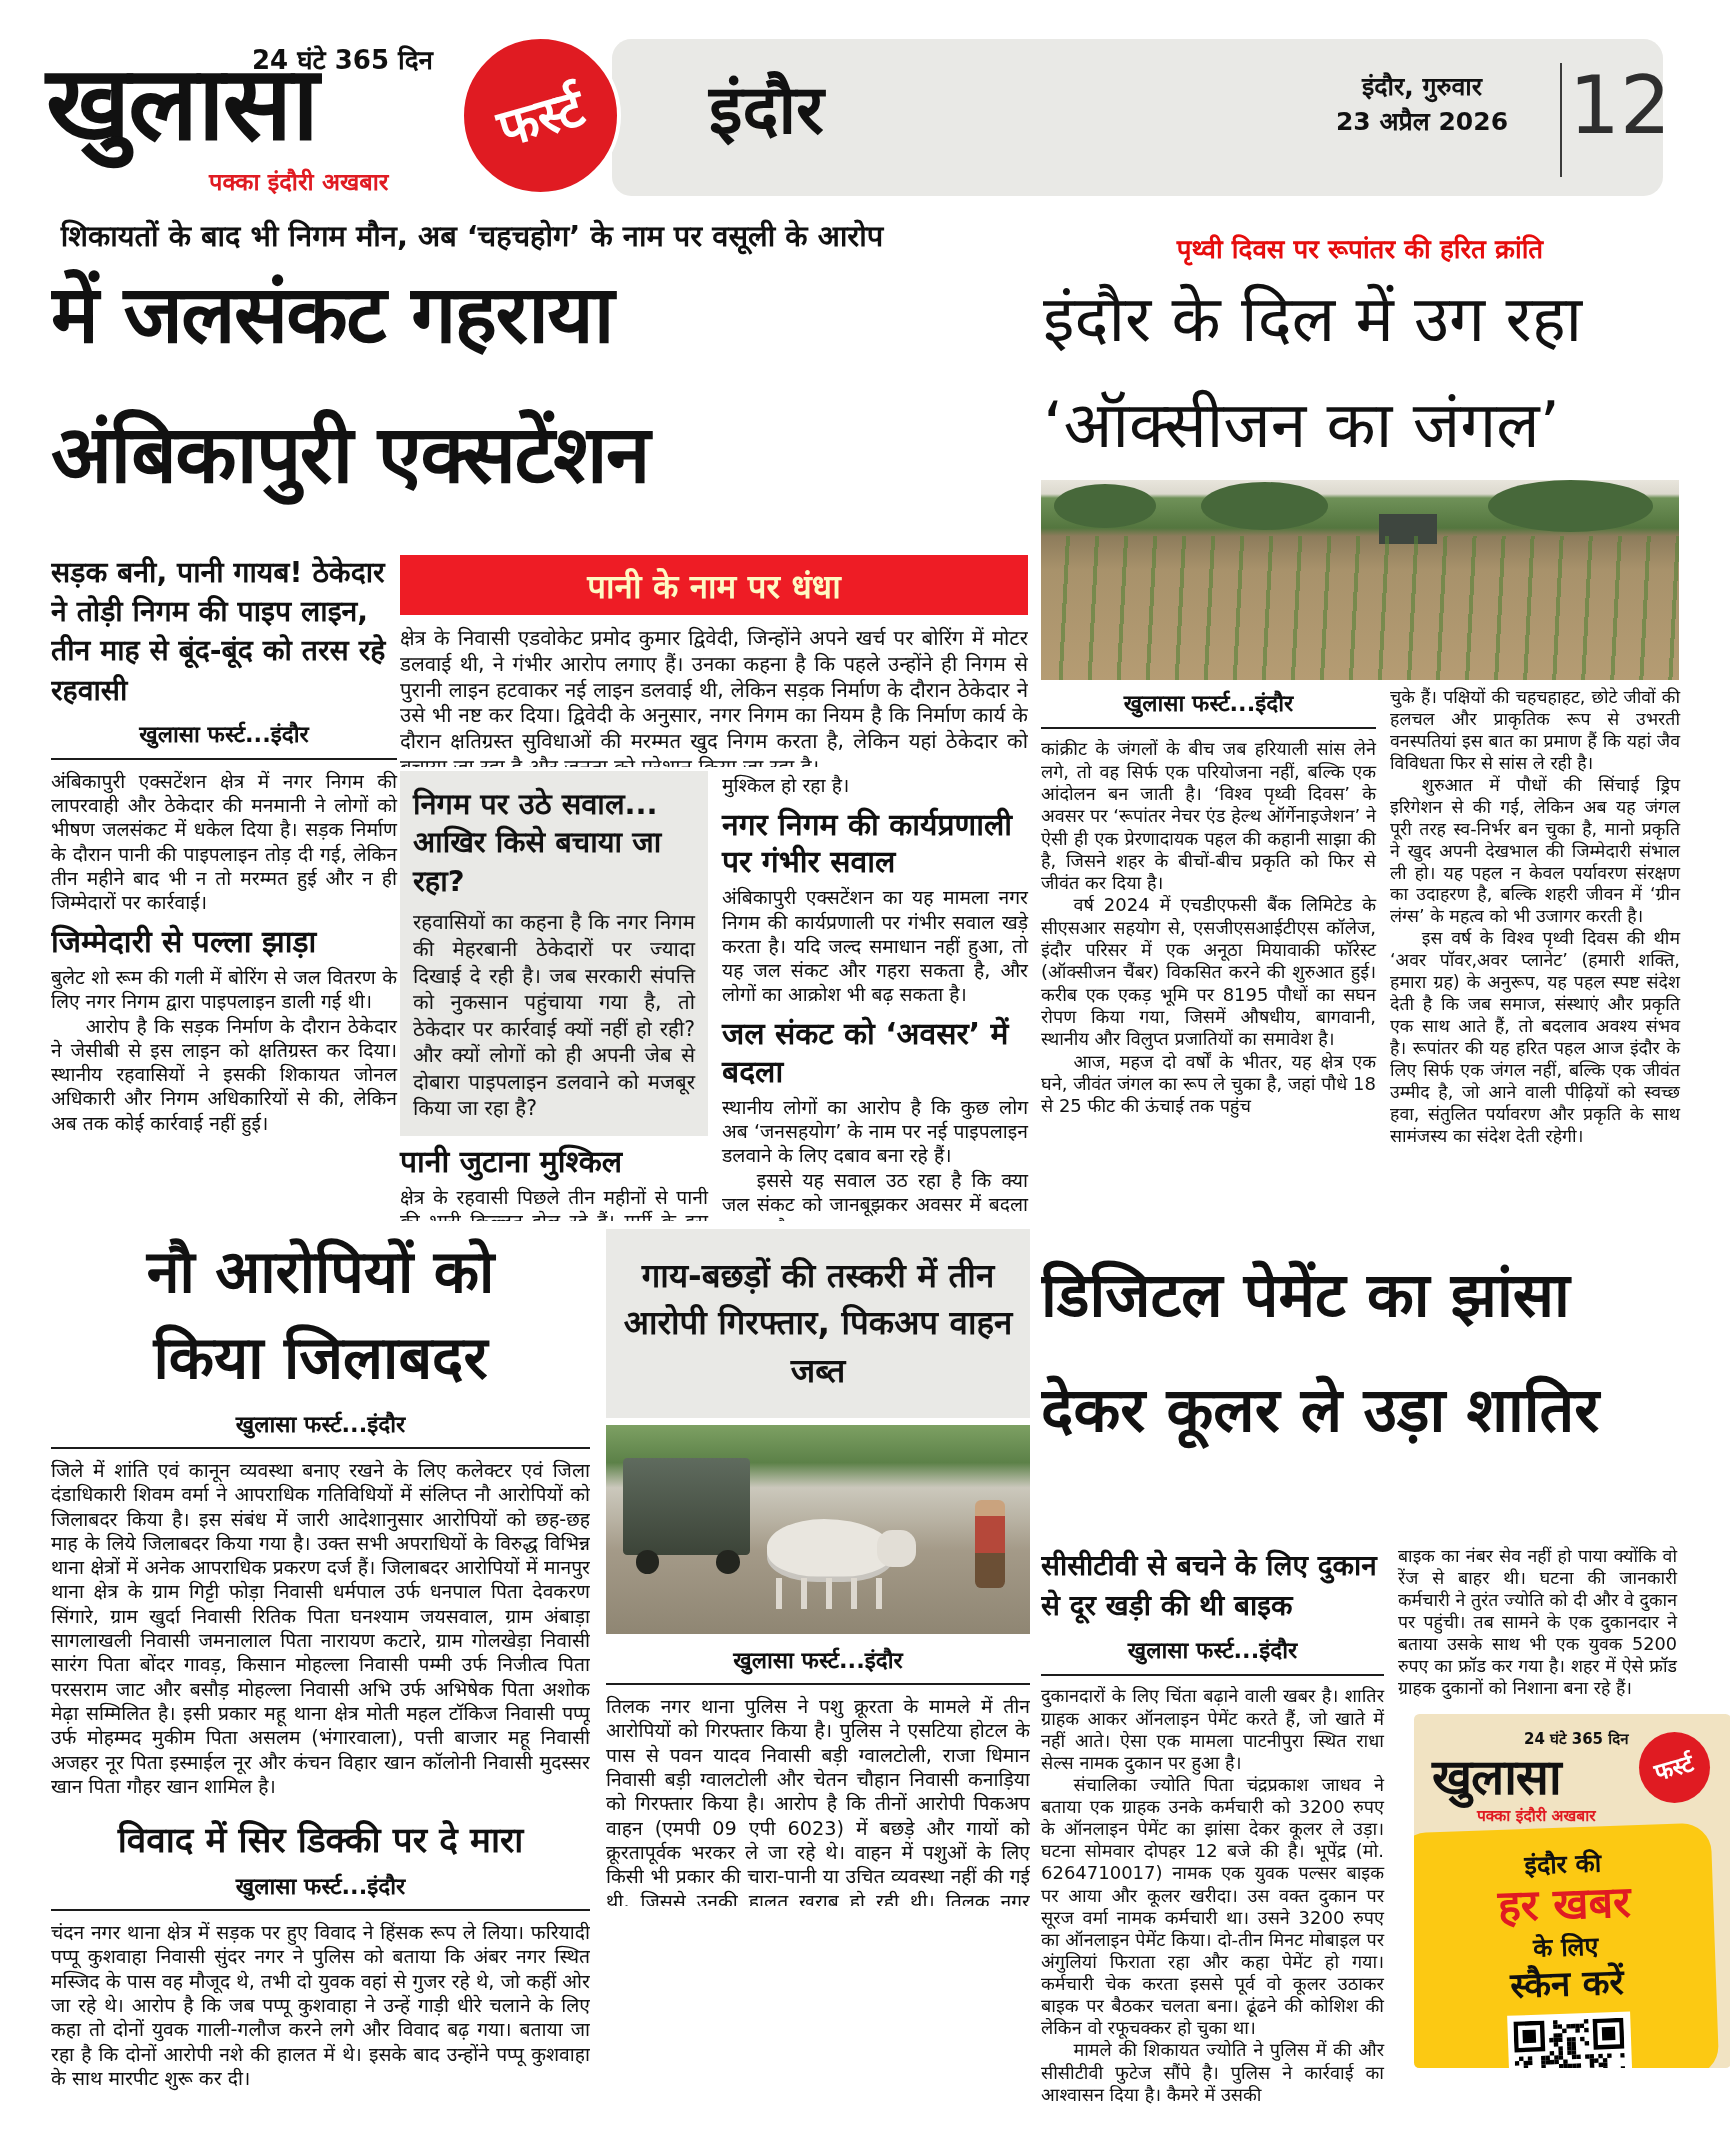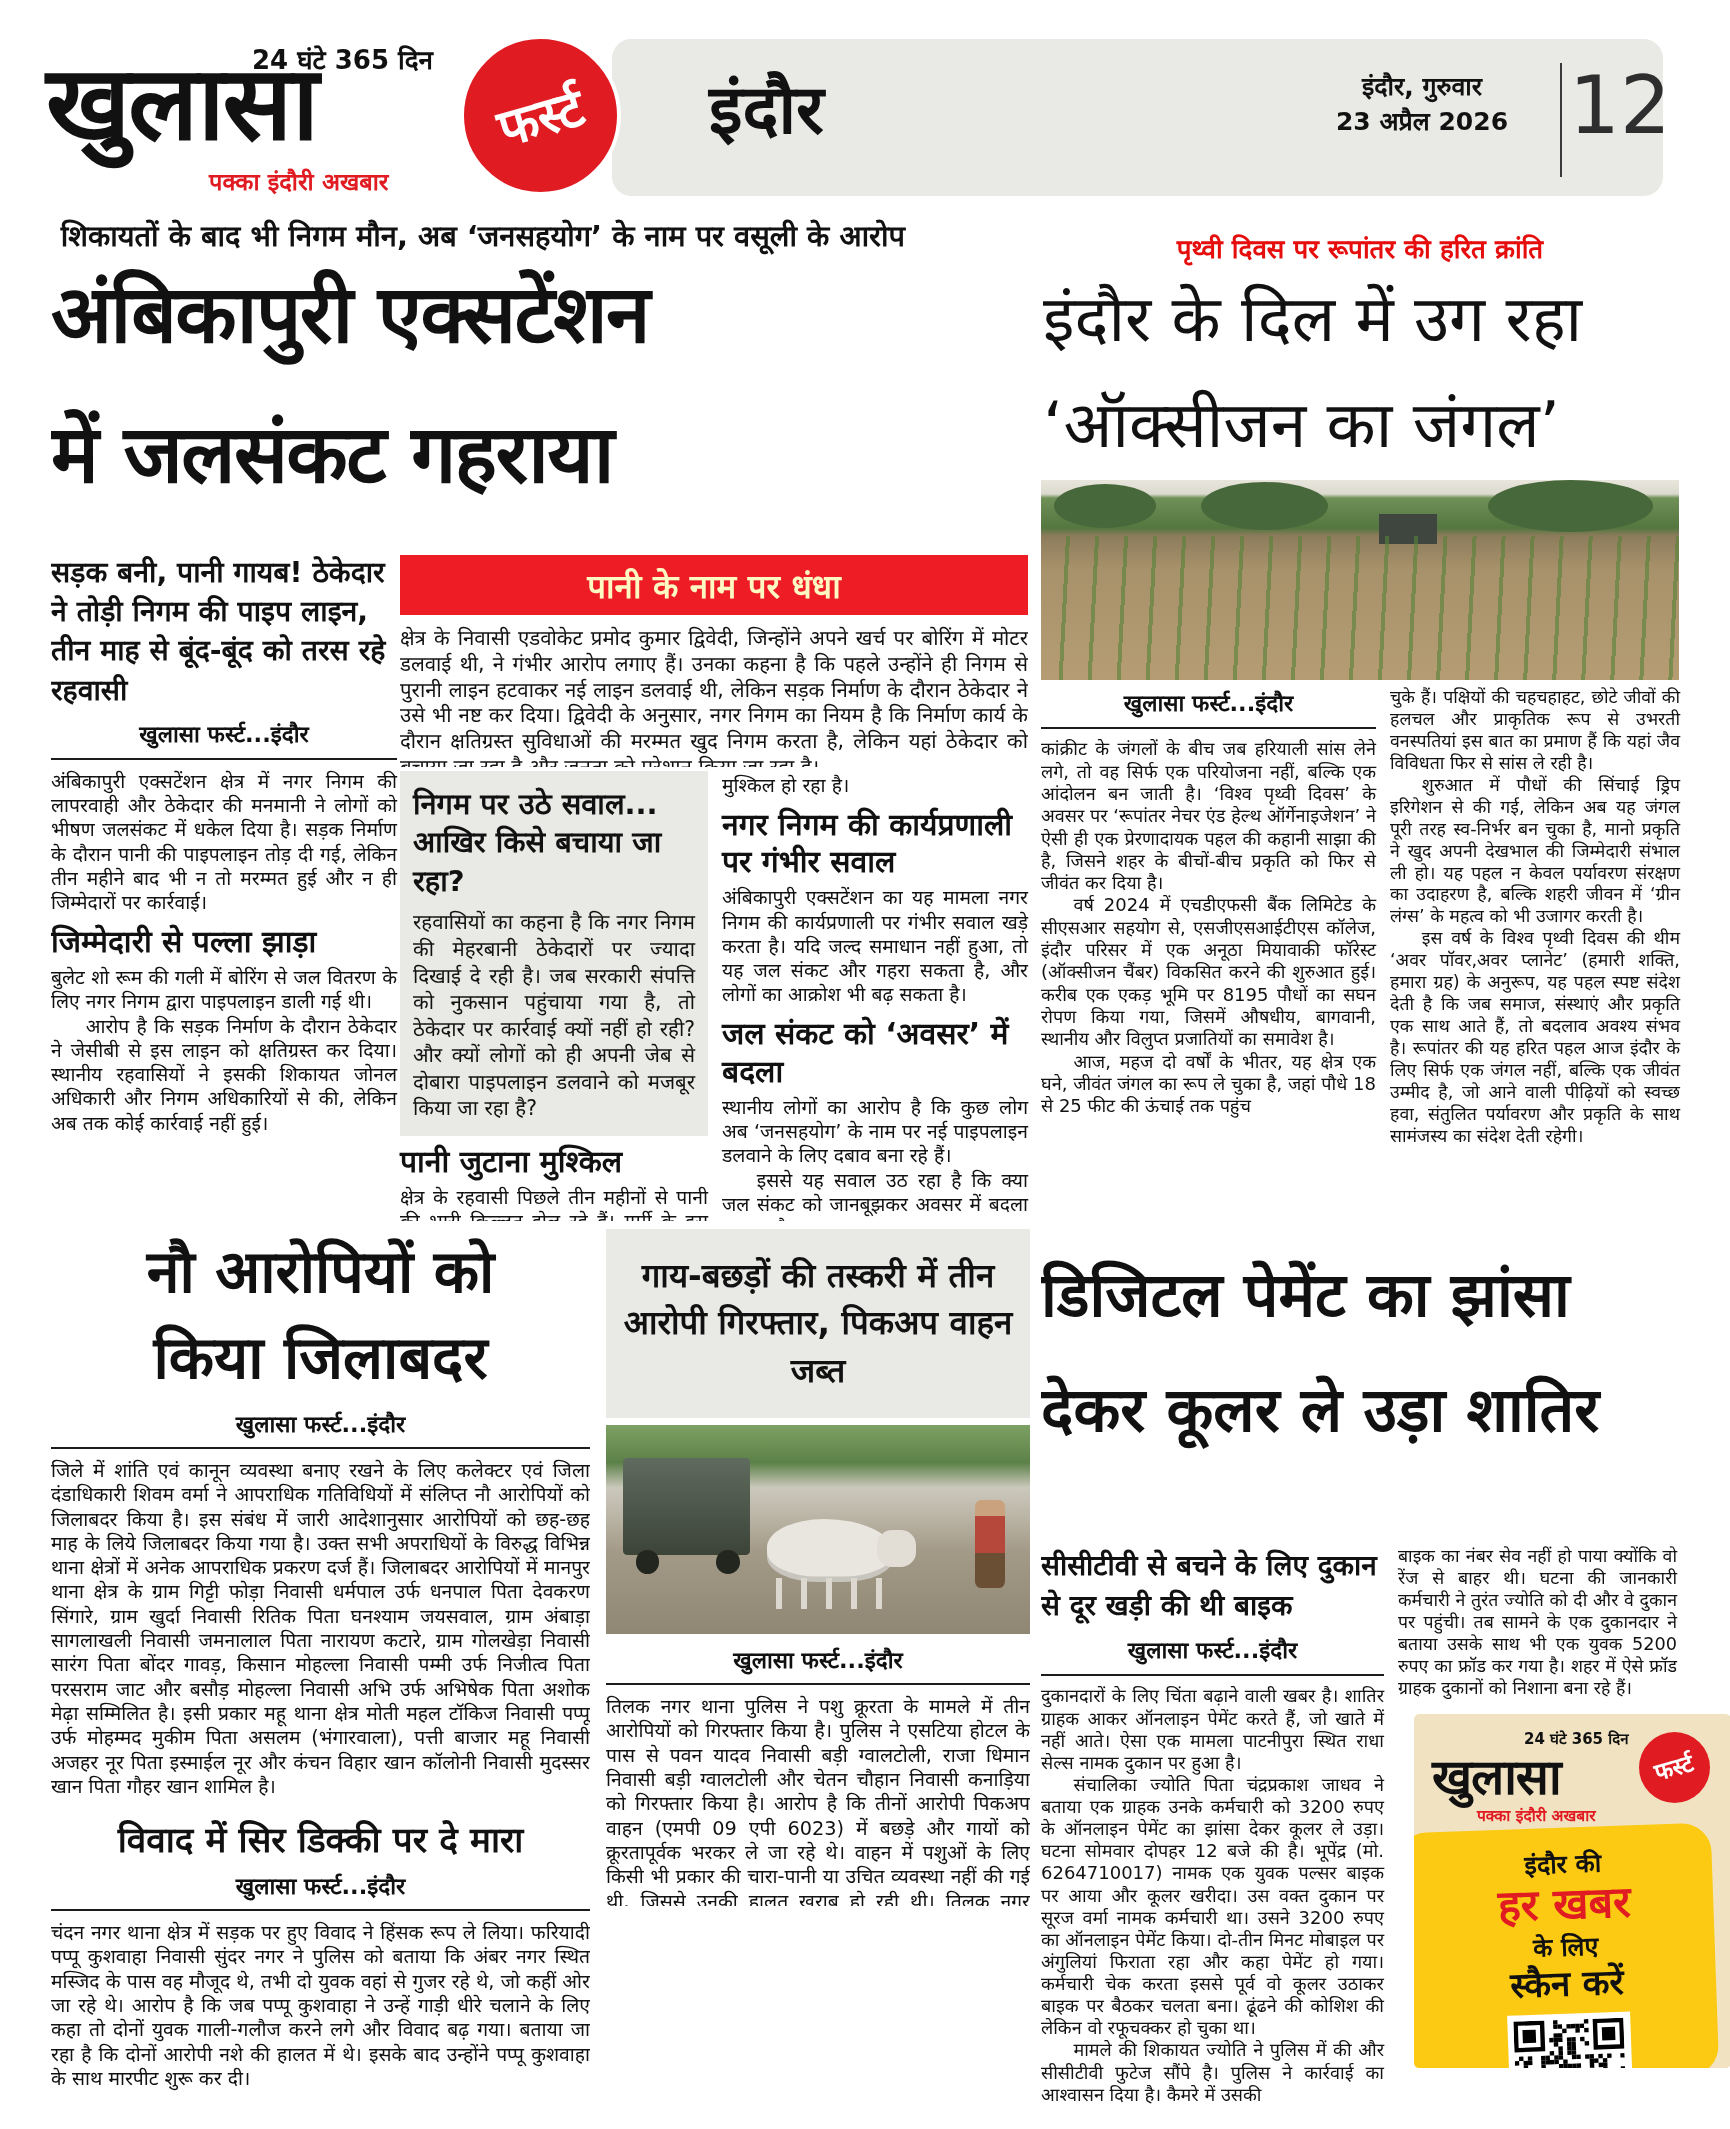--- a/index.html
+++ b/index.html
@@ -120,24 +120,24 @@
     <div class="edition">इंदौर</div>
     <div class="dateline">
       <div>इंदौर, गुरुवार</div>
       <div>23 अप्रैल 2026</div>
     </div>
     <div class="date-divider"></div>
     <div class="page-number">12</div>
   </div>
 
   <div class="art-water">
-    <div class="w-kicker">शिकायतों के बाद भी निगम मौन, अब ‘जनसहयोग’ के नाम पर वसूली के आरोप</div>
+    <div class="w-kicker">शिकायतों के बाद भी निगम मौन, अब ‘चहचहोग’ के नाम पर वसूली के आरोप</div>
     <div class="w-headline">
+      <div>में जलसंकट गहराया</div>
       <div>अंबिकापुरी एक्सटेंशन</div>
-      <div>में जलसंकट गहराया</div>
     </div>
     <div class="w-colA">
       <div class="w-subhead">सड़क बनी, पानी गायब! ठेकेदार ने तोड़ी निगम की पाइप लाइन, तीन माह से बूंद-बूंद को तरस रहे रहवासी</div>
       <div class="byline">खुलासा फर्स्ट...इंदौर</div>
       <hr class="rule">
       <div class="bodytext">
         <p>अंबिकापुरी एक्सटेंशन क्षेत्र में नगर निगम की लापरवाही और ठेकेदार की मनमानी ने लोगों को भीषण जलसंकट में धकेल दिया है। सड़क निर्माण के दौरान पानी की पाइपलाइन तोड़ दी गई, लेकिन तीन महीने बाद भी न तो मरम्मत हुई और न ही जिम्मेदारों पर कार्रवाई।</p>
       </div>
       <div class="crosshead">जिम्मेदारी से पल्ला झाड़ा</div>
       <div class="bodytext">

